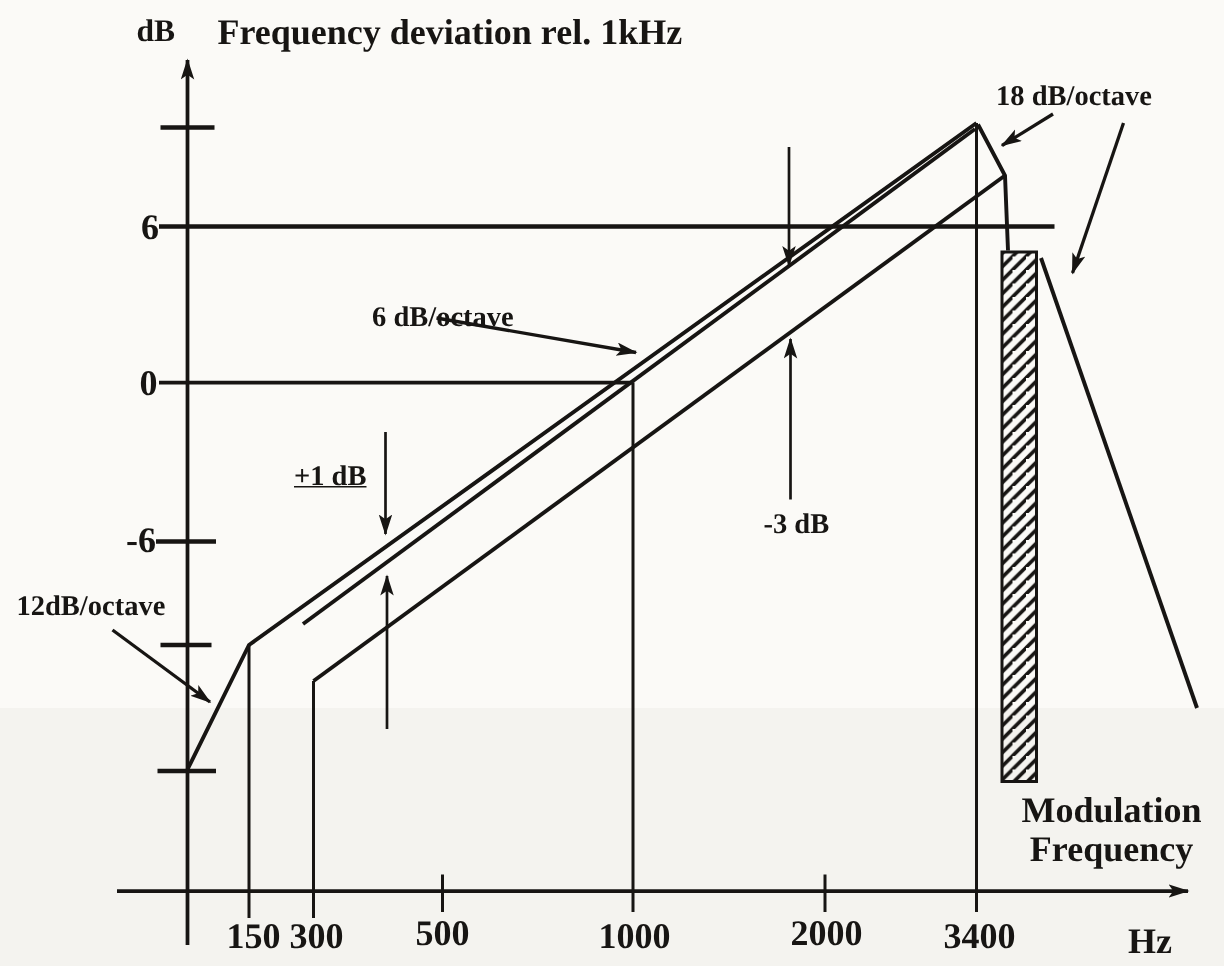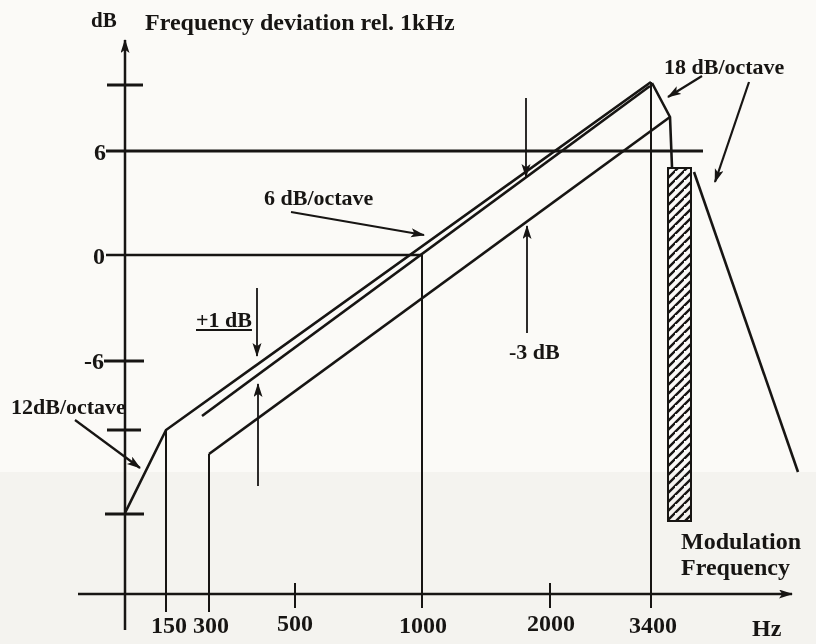--- a/index.html
+++ b/index.html
@@ -17,22 +17,22 @@
   #fig svg{position:absolute;left:0;top:0;}
   .lbl{
     position:absolute;
     font-weight:bold;
     color:#171513;
     white-space:nowrap;
     line-height:1.05;
   }
   .t21{font-size:21px;}
   .t20{font-size:24px;}
-  .t19{font-size:22px;}
-  .caption{line-height:26px;}
+  .t19{font-size:19px;}
+  .caption{line-height:26px;text-align:center;}
 </style>
 </head>
 <body>
 
 <div id="fig">
 
   <svg width="816" height="644" viewBox="0 0 816 644">
     <defs>
       <marker id="ah" markerUnits="userSpaceOnUse" markerWidth="18" markerHeight="12" refX="13" refY="4.5" orient="auto">
         <path d="M0,0 L14,4.5 L0,9 L3.2,4.5 Z" fill="#171513"></path>
@@ -117,21 +117,21 @@
   </svg>
 
   <div class="lbl t21" style="left:91px;top:9px;">dB</div>
   <div class="lbl t20" style="left:145px;top:10px;">Frequency deviation rel. 1kHz</div>
 
   <div class="lbl t20" style="left:94px;top:140px;">6</div>
   <div class="lbl t20" style="left:93px;top:244px;">0</div>
   <div class="lbl t20" style="left:84px;top:349px;">-6</div>
 
   <div class="lbl t19" style="left:11px;top:395px;">12dB/octave</div>
-  <div class="lbl t19" style="left:248px;top:186px;margin-left:16px;">6 dB/octave</div>
+  <div class="lbl t19" style="left:248px;top:202px;">6 dB/octave</div>
   <div class="lbl t19" style="left:664px;top:55px;">18 dB/octave</div>
   <div class="lbl t19" style="left:196px;top:308px;text-decoration:underline;">+1 dB</div>
   <div class="lbl t19" style="left:509px;top:340px;">-3 dB</div>
 
   <div class="lbl t20" style="left:151px;top:613px;">150</div>
   <div class="lbl t20" style="left:193px;top:613px;text-align:center;">300</div>
   <div class="lbl t20" style="left:277px;top:611px;">500</div>
   <div class="lbl t20" style="left:399px;top:613px;">1000</div>
   <div class="lbl t20" style="left:527px;top:611px;">2000</div>
   <div class="lbl t20" style="left:629px;top:613px;">3400</div>

